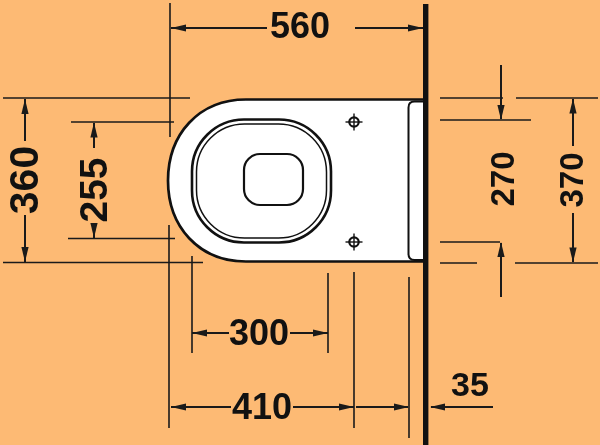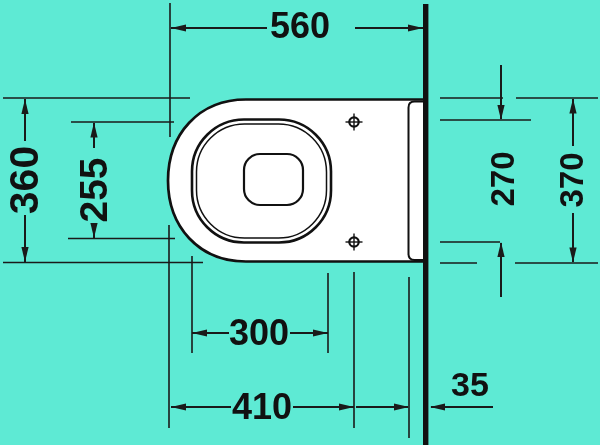--- a/index.html
+++ b/index.html
@@ -1,16 +1,16 @@
 <!DOCTYPE html>
 <html><head>
 <meta charset="utf-8">
 <style>
   html,body{margin:0;padding:0;background:#ffffff;}
-  .canvas{position:relative;width:600px;height:445px;background:#5eead4;overflow:hidden;}
+  .canvas{position:relative;width:600px;height:445px;background:#fdba74;overflow:hidden;}
   svg{display:block;}
   .thin{stroke:#1a1a1a;stroke-width:1.6;fill:none;}
   .dimline{stroke:#1a1a1a;stroke-width:2;fill:none;}
   .outline{stroke:#111111;stroke-width:2.7;fill:#ffffff;}
   .outline2{stroke:#111111;stroke-width:2;fill:#ffffff;}
   .rim-inner{stroke:#111111;stroke-width:1.5;fill:none;}
   .drain{stroke:#111111;stroke-width:2.2;fill:#ffffff;}
   .hole{stroke:#111111;stroke-width:2.2;fill:none;}
   .holeline{stroke:#111111;stroke-width:1.4;fill:none;}
   .wall{stroke:#111111;stroke-width:5.4;fill:none;}

